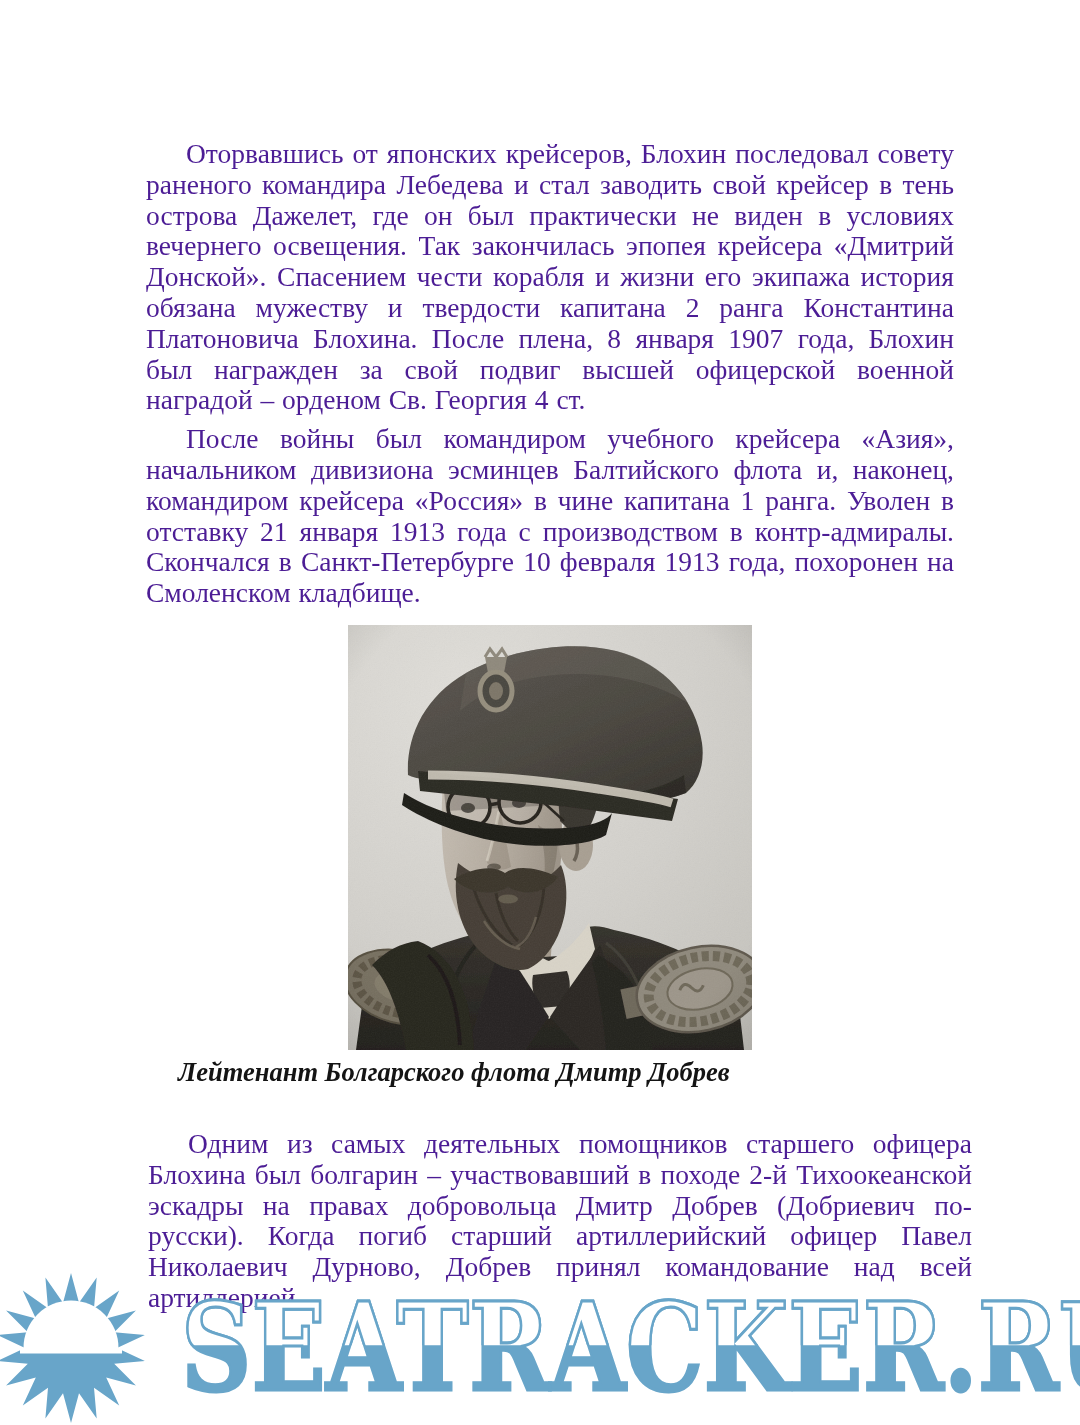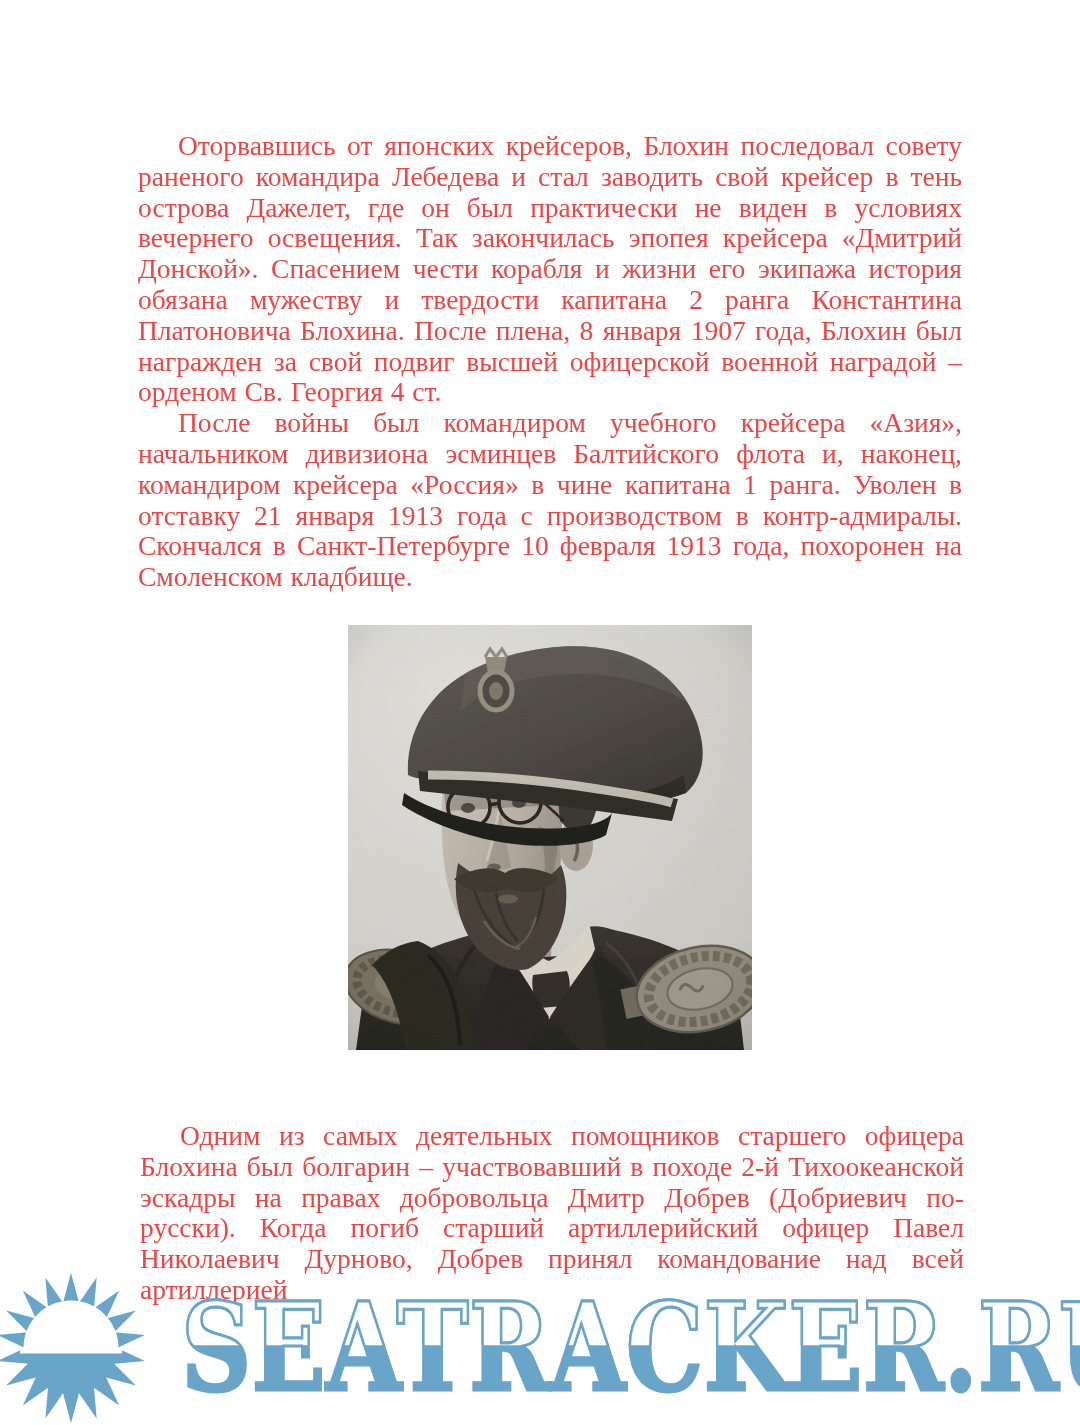--- a/index.html
+++ b/index.html
@@ -9,24 +9,24 @@
     margin:0 auto;
     background:#ffffff;
     overflow:hidden;
     font-family:"Liberation Serif", serif;
   }
   
   .text-block{
     position:absolute;left:138px;top:131px;width:824px;
   }
   .para{
-    margin:0;
+    margin:8px;
     font-size:27.5px;
     line-height:30.8px;
-    color:#ef4444;
+    color:#4c1d95;
     text-align:justify;
     text-indent:40px;
     word-spacing:1px;
   }
   .para-last{
     position:absolute;left:140px;top:1121px;width:824px;
     text-align-last:justify;
   }
   
   .photo{
@@ -196,20 +196,21 @@
           <ellipse rx="16" ry="19" fill="#4a463f" stroke="#958e7d" stroke-width="5"></ellipse>
           <ellipse rx="7" ry="9" fill="#7d7668"></ellipse>
         </g>
       </g>
 
       <rect width="404" height="425" fill="url(#vig)"></rect>
       <rect width="404" height="425" filter="url(#grain)" opacity="0.07"></rect>
     </svg>
   </figure>
 
+  <p class="caption">Лейтенант Болгарского флота Дмитр Добрев</p>
 
   <p class="para para-last">Одним из самых деятельных помощников старшего офицера Блохина был болгарин – участвовавший в походе 2-й Тихоокеанской эскадры на правах добровольца Дмитр Добрев (Добриевич по-русски). Когда погиб старший артиллерийский офицер Павел Николаевич Дурново, Добрев принял командование над всей артиллерией</p>
 
   <svg class="wm-sun" viewBox="0 0 150 150">
     <polygon fill="#68a5c9" points="75,150 67,120.3 49.4,145.5 52,114.8 26.8,132.5 39.8,104.6 10.1,112.5 31.8,90.7 1.1,88.1 29,75 1.1,61.9 31.8,59.3 10.1,37.5 39.8,45.4 26.8,17.5 52,35.2 49.4,4.5 67,29.7 75,0 83,29.7 100.7,4.5 98,35.2 123.2,17.5 110.2,45.4 139.9,37.5 118.2,59.3 148.9,61.9 121,75 148.9,88.1 118.2,90.7 139.9,112.5 110.2,104.6 123.2,132.5 98,114.8 100.7,145.5 83,120.3"></polygon>
     <path d="M27.5,75 A47.5,47.5 0 0 1 122.5,75 Z" fill="#ffffff"></path>
     <rect x="24" y="75" width="102" height="5.5" fill="#ffffff"></rect>
   </svg>
 
   <div class="wm-text">

